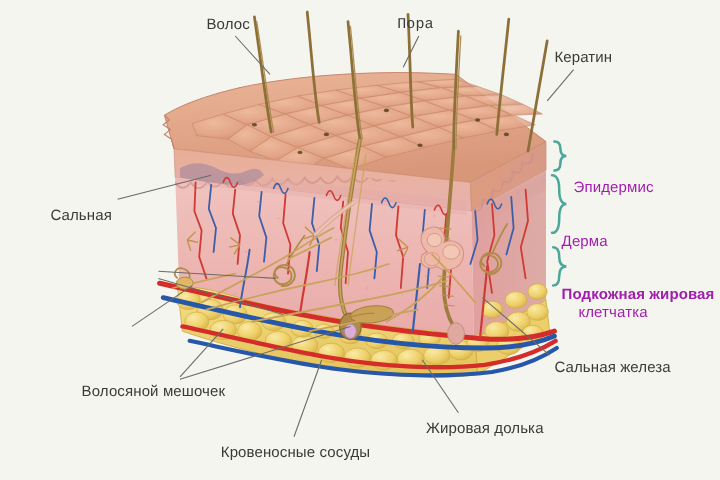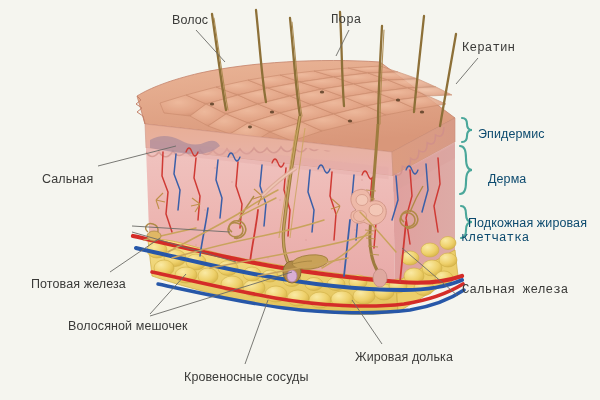--- a/index.html
+++ b/index.html
@@ -33,27 +33,28 @@
     position: absolute;
     color: #3a3a38;
     font-size: 12.5px;
     font-family: "Liberation Sans", sans-serif;
     white-space: nowrap;
     letter-spacing: 0.1px;
     line-height: 14px;
   }
   .layer-label {
     position: absolute;
-    color: #0c4a6e;
+    color: #a21caf;
     font-size: 12.5px;
     font-family: "Liberation Sans", sans-serif;
     white-space: nowrap;
     letter-spacing: 0.1px;
     line-height: 14.5px;
     font-weight: 400;
+    margin-top: 22px;
   }
 </style>
 </head>
 <body style="background: rgb(245, 245, 239);">
 
 <div id="diagram-root">
 
   <svg id="skin-svg" viewBox="0 0 600 400">
     <defs>
       <linearGradient id="gTop" x1="0" y1="0" x2="0.3" y2="1">
@@ -403,26 +404,25 @@
 
     <g stroke="#4aa79a" stroke-width="2.1" fill="none" stroke-linecap="round">
       <path d="M462,118 q5,0 5,6 q0,6 5,6 q-5,0 -5,6 q0,6 -5,6"></path>
       <path d="M460,146 q6,0 6,12 q0,12 6,12 q-6,0 -6,12 q0,12 -6,12"></path>
       <path d="M461,206 q5,0 5,8 q0,8 6,8 q-6,0 -6,8 q0,8 -5,8"></path>
     </g>
   </svg>
 
   <div class="callout-label" style="left:172px; top:13px;">Волос</div>
   <div class="callout-label" style="left:331px; top:13px;font-family:Liberation Mono, monospace;">Пора</div>
-  <div class="callout-label" style="left:462px; top:41px;font-family:Liberation Mono, monospace;">Кератин</div>
+  <div class="callout-label" style="left:462px; top:41px;">Кератин</div>
   <div class="callout-label" style="left:42px;  top:172px;">Сальная</div>
-  <div class="callout-label" style="left:31px;  top:277px;">Потовая железа</div>
   <div class="callout-label" style="left:68px;  top:319px;text-align:right;">Волосяной мешочек</div>
   <div class="callout-label" style="left:184px; top:370px;">Кровеносные сосуды</div>
   <div class="callout-label" style="left:355px; top:350px;">Жировая долька</div>
-  <div class="callout-label" style="left:462px; top:283px;font-family:Liberation Mono, monospace;">Сальная железа</div>
+  <div class="callout-label" style="left:462px; top:299px;">Сальная железа</div>
 
   <div class="layer-label" style="left:478px; top:127px;">Эпидермис</div>
-  <div class="layer-label" style="left:488px; top:172px;">Дерма</div>
-  <div class="layer-label" style="left:468px; top:216px;">Подкожная жировая</div>
-  <div class="layer-label" style="left:461px; top:231px;font-family:Liberation Mono, monospace;">клетчатка</div>
+  <div class="layer-label" style="left:468px; top:172px;">Дерма</div>
+  <div class="layer-label" style="left:468px; top:216px;font-weight:bold;">Подкожная жировая</div>
+  <div class="layer-label" style="left:482px; top:231px;">клетчатка</div>
 
 </div>
 
 </body></html>

